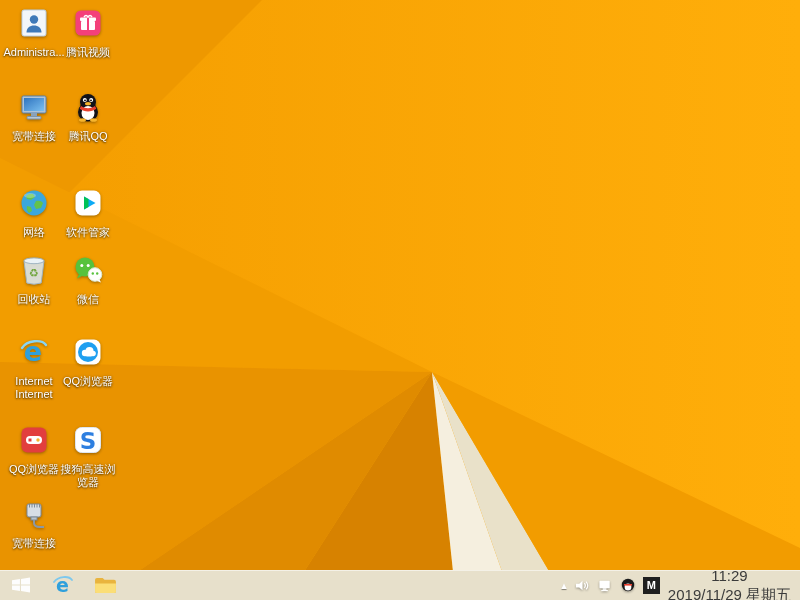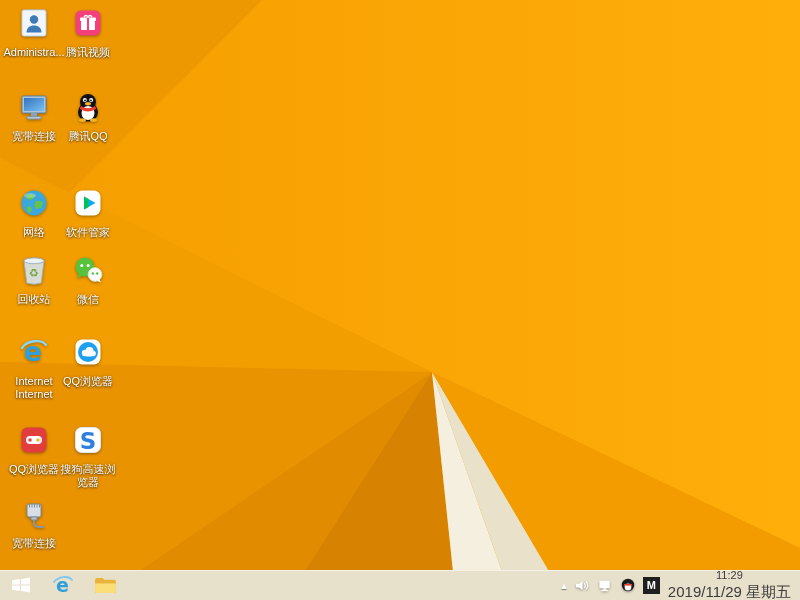--- a/index.html
+++ b/index.html
@@ -16,21 +16,21 @@
   
   .taskbar{position:absolute;left:0;right:0;bottom:0;height:30px;background:#E7E0CB;
            box-shadow:inset 0 1px 0 rgba(255,255,255,.55);display:flex;align-items:stretch;z-index:5}
   .tb-btn{width:42px;display:flex;align-items:center;justify-content:center;cursor:pointer}
   .tray{margin-left:auto;display:flex;align-items:center;gap:8px;padding:0 7px}
   .tray-ic{display:flex;align-items:center;justify-content:center;filter:drop-shadow(0 1px 1px rgba(0,0,0,.35));cursor:pointer}
   .arrow{color:#fff;font-size:11px;line-height:1;text-shadow:0 1px 1px rgba(0,0,0,.45);cursor:pointer}
   .ime{width:17px;height:17px;background:#1F1F1F;color:#fff;font-weight:bold;font-size:11px;
        display:flex;align-items:center;justify-content:center;cursor:pointer}
   .clock{text-align:center;color:#3B3B3B;line-height:1.3;cursor:default;padding-right:2px}
-  .clock .t{font-size:11px}
+  .clock .t{font-size:15px}
   .clock .d{font-size:15px;white-space:nowrap}
 </style>
 </head>
 <body>
 
 <svg class="wall" viewBox="0 0 800 600" preserveAspectRatio="none">
   <defs>
     <linearGradient id="bgGrad" x1="0" y1="0" x2="1" y2="0">
       <stop offset="0" stop-color="#F49D00"></stop>
       <stop offset="1" stop-color="#FFAE0A"></stop>

